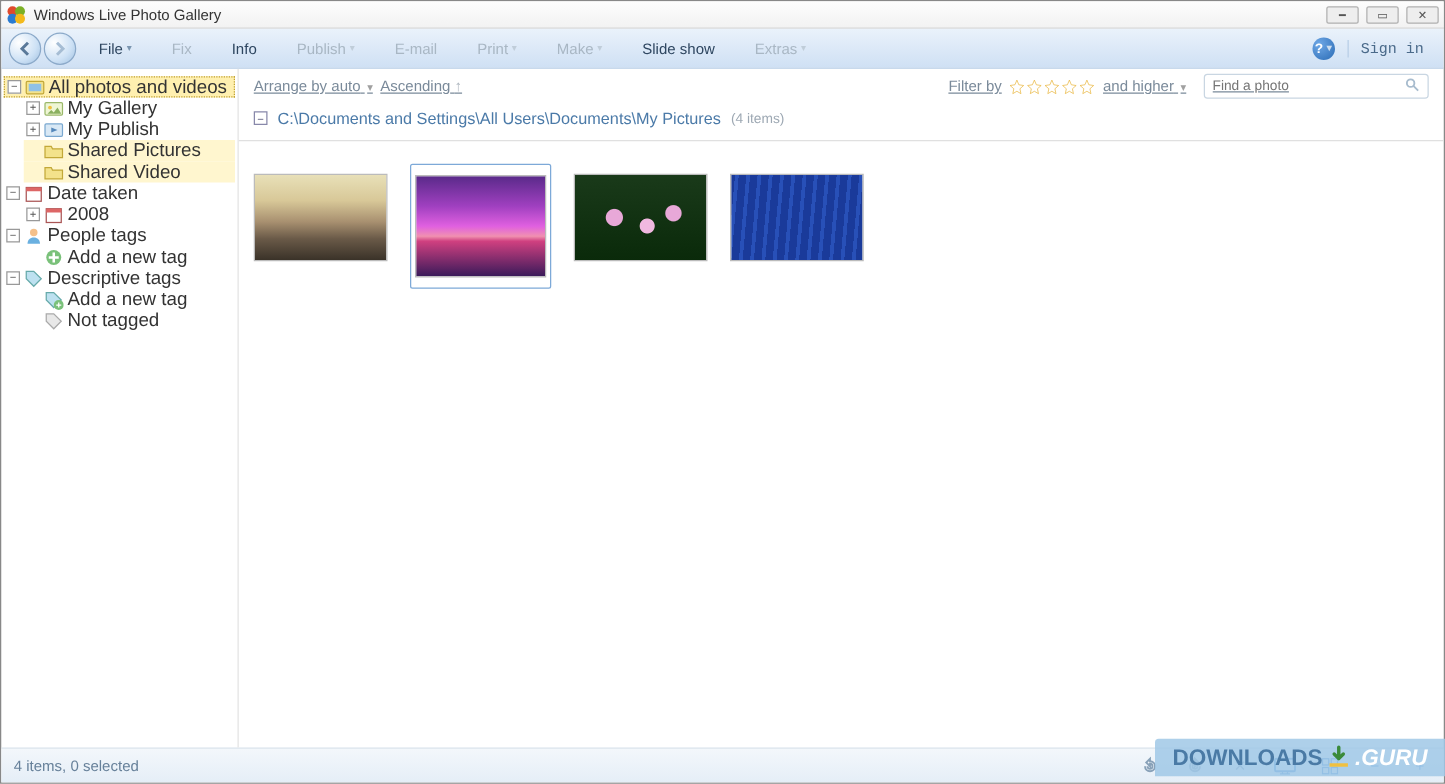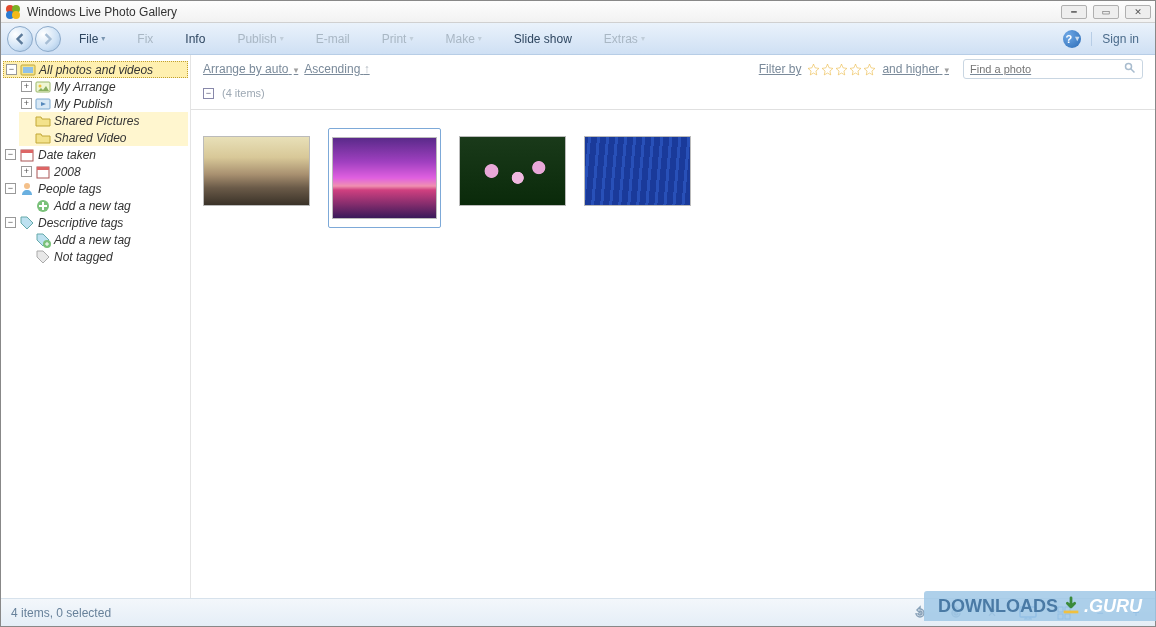--- a/index.html
+++ b/index.html
@@ -12,30 +12,30 @@
 .toolbar { height: 32px; background: linear-gradient(#eaf2fb,#cfe0f4); border-bottom: 1px solid #b7cde6; display: flex; align-items: center; padding: 0 6px; }
 .nav-btns { display:flex; gap:2px; margin-right:8px;}
 .nav-circle { width:26px;height:26px;border-radius:50%;background:radial-gradient(circle at 30% 30%,#fff,#cde1f5 60%,#9ebfe0);border:1px solid #8ba9c9;display:flex;align-items:center;justify-content:center;cursor:pointer;}
 .nav-circle svg{width:12px;height:12px;}
 .menu { display:flex; gap:12px; }
 .menu-item { padding: 4px 10px; color:#4a6a8a; cursor:pointer; border-radius:3px; display:flex;align-items:center;gap:3px;}
 .menu-item.inactive { color:#a9b7c4; }
 .menu-item.active { color:#2e4660; font-weight:500; }
 .right-tools{margin-left:auto;display:flex;align-items:center;gap:10px;}
 .help-icon{width:18px;height:18px;border-radius:50%;background:radial-gradient(circle at 30% 30%,#6fa8e6,#2a6bb5);display:flex;align-items:center;justify-content:center;color:#fff;font-weight:bold;font-size:11px;cursor:pointer;}
-.signin{color:#4a6a8a;cursor:pointer;padding:0 10px;border-left:1px solid #b7cde6;}
+.signin{color:#4a6a8a;cursor:pointer;padding:0 10px;border-left:1px solid #b7cde6;font-family:Liberation Mono, monospace;}
 .body-row{display:flex;height:calc(100% - 22px - 32px - 28px);}
 .sidebar{width:190px;border-right:1px solid #e4e4e4;padding:6px 2px;overflow:auto;}
 .tree ul{list-style:none;padding-left:0;}
 .tree li{white-space:nowrap;}
 .tree .row{display:flex;align-items:center;height:17px;padding:0 2px;cursor:pointer;}
 .tree .expander{width:11px;height:11px;border:1px solid #999;display:inline-flex;align-items:center;justify-content:center;font-size:9px;line-height:9px;margin-right:3px;color:#555;background:#fff;}
 .tree .expander.blank{border:none;background:none;}
 .tree .ticon{width:16px;height:16px;margin-right:3px;display:inline-flex;align-items:center;justify-content:center;}
-.tree .label{font-size:12px;color:#333;font-style:italic;}
+.tree .label{font-size:15px;color:#333;}
 .tree .sel>.row{background:#fff0b0;border:1px dotted #c0a030;}
 .tree .hl>.row{background:#fff6cf;}
 .tree ul ul{padding-left:16px;}
 .content{flex:1;display:flex;flex-direction:column;}
 .sort-bar{height:28px;display:flex;align-items:center;padding:0 12px;color:#7a8a9a;gap:6px;text-decoration:underline;}
 .sort-bar .arrange{color:#7a8a9a;cursor:pointer;}
 .sort-bar .chev{font-size:9px;margin-left:2px;color:#a0a0a0;}
 .filter-group{margin-left:auto;display:flex;align-items:center;gap:6px;}
 .stars{display:flex;gap:1px;}
 .star{width:13px;height:13px;cursor:pointer;}
@@ -129,21 +129,21 @@
               <li>
                 <div class="row">
                   <span class="expander">+</span>
                   <span class="ticon">
                     <svg viewBox="0 0 16 16">
                       <rect x="1" y="3" width="14" height="10" rx="1" fill="#eef6d4" stroke="#9ab86a"></rect>
                       <circle cx="5" cy="7" r="1.5" fill="#f0c040"></circle>
                       <path d="M3 12l3-3 2 2 3-4 3 5z" fill="#8ab060"></path>
                     </svg>
                   </span>
-                  <span class="label">My Arrange</span>
+                  <span class="label">My Gallery</span>
                 </div>
               </li>
               <li>
                 <div class="row">
                   <span class="expander">+</span>
                   <span class="ticon">
                     <svg viewBox="0 0 16 16">
                       <rect x="1" y="3" width="14" height="10" rx="1" fill="#d8e8f5" stroke="#7aa8d0"></rect>
                       <path d="M6 6l5 2-5 2z" fill="#5588bb"></path>
                     </svg>
@@ -297,20 +297,21 @@
           <span><svg width="12" height="12" viewBox="0 0 16 16">
                 <circle cx="6" cy="6" r="4" fill="none" stroke="#a8bcce" stroke-width="2"></circle>
                 <line x1="9" y1="9" x2="14" y2="14" stroke="#a8bcce" stroke-width="2"></line>
               </svg></span>
         </div>
       </div>
     </div>
 
     <div class="path-row">
       <span class="collapse">−</span>
+      <span class="path">C:\Documents and Settings\All Users\Documents\My Pictures</span>
       <span class="count">(4 items)</span>
     </div>
 
     <div class="thumbs" id="thumbs">
         <div class="thumb">
           <div class="img" style="background: linear-gradient(rgb(232, 224, 184) 0%, rgb(216, 200, 152) 30%, rgb(168, 144, 112) 55%, rgb(106, 90, 72) 75%, rgb(58, 50, 40) 100%);"></div>
         </div>
         <div class="thumb selected">
           <div class="img" style="background: linear-gradient(rgb(90, 42, 138) 0%, rgb(160, 64, 192) 30%, rgb(224, 96, 224) 50%, rgb(240, 144, 176) 60%, rgb(208, 64, 128) 65%, rgb(58, 26, 90) 100%);"></div>
         </div>

